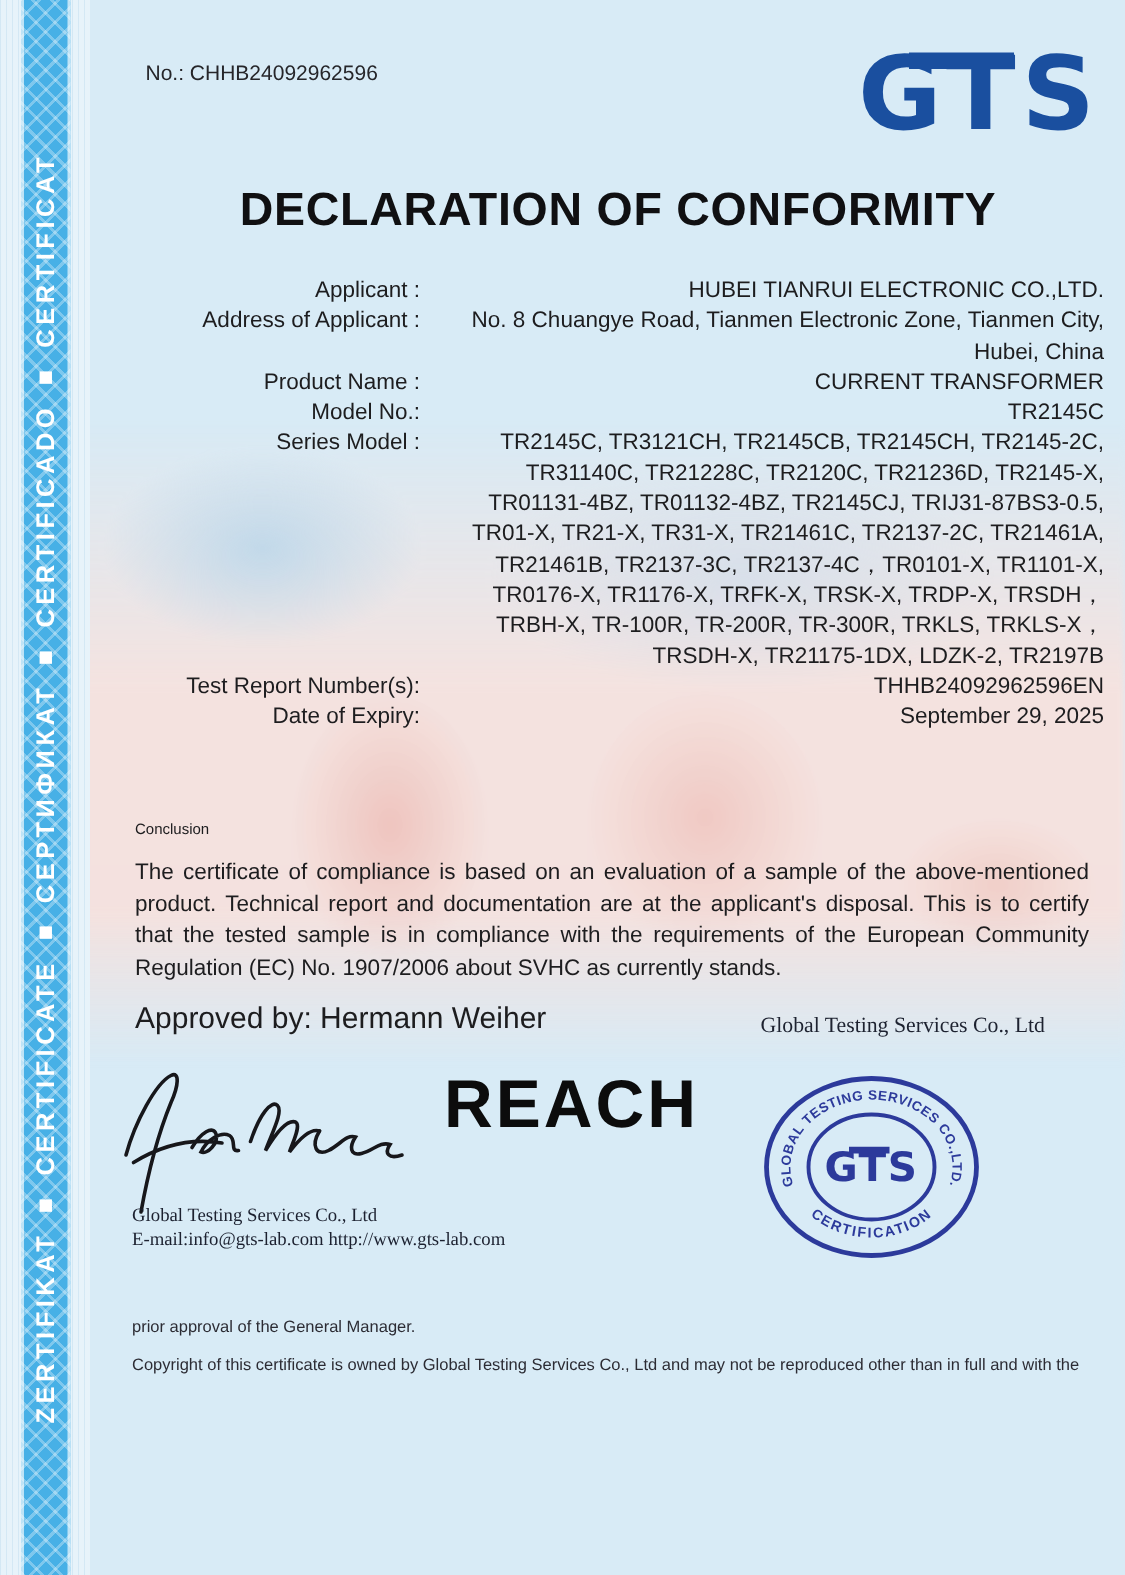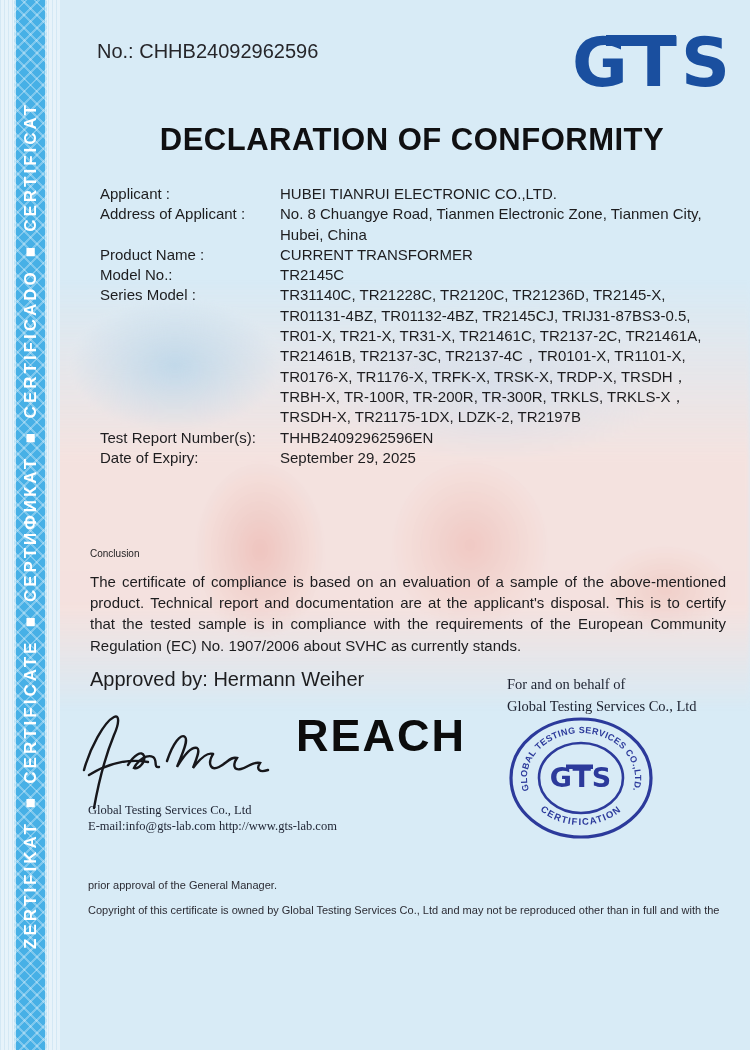--- a/index.html
+++ b/index.html
@@ -43,28 +43,28 @@
       radial-gradient(ellipse 150px 95px at 120px 85px,  rgba(187,214,233,.85), transparent 70%),
       radial-gradient(ellipse 95px 130px at 205px 270px, rgba(236,186,180,.75), transparent 70%),
       radial-gradient(ellipse 240px 110px at 440px 105px,rgba(205,219,234,.60), transparent 70%),
       radial-gradient(ellipse 115px 125px at 415px 265px,rgba(238,190,184,.70), transparent 70%),
       radial-gradient(ellipse 95px 65px at 610px 310px,  rgba(238,196,189,.65), transparent 70%),
       linear-gradient(180deg, rgba(216,235,246,0) 0%, rgba(246,226,222,.95) 42%, rgba(246,225,221,.95) 76%, rgba(216,235,246,0) 100%);
     filter:blur(2px);
   }
   .layer{position:absolute;z-index:2;}
 
-  .doc-no{left:97px;top:40px;font-size:20px;color:#26262a;}
+  .doc-no{left:97px;top:40px;font-size:14px;color:#26262a;}
   .logo-svg{left:570px;top:28px;}
   .title{
     left:60px;top:122px;width:680px;text-align:center;
     font-size:31px;font-weight:bold;color:#101012;letter-spacing:.5px;padding-left:12px;
   }
   .fields{left:100px;top:184px;width:636px;font-size:15px;line-height:20.3px;}
-  .frow{display:flex;}
+  .frow{display:flex;text-align:right;}
   .flabel{width:180px;flex:none;}
   .fvalue{flex:1;}
   .conclusion-h{left:90px;top:548px;font-size:10px;}
   .conclusion-p{
     left:90px;top:571px;width:636px;
     font-size:15px;line-height:21.2px;text-align:justify;
   }
   .approved{left:90px;top:668px;font-size:20px;}
   .behalf{left:507px;top:673px;font-family:"Liberation Serif", serif;font-size:14.5px;color:#1d2230;line-height:22px;}
   .reach{left:296px;top:710px;font-size:45px;font-weight:bold;letter-spacing:2px;color:#0c0c0c;}
@@ -117,20 +117,21 @@
   </div>
   <div class="frow">
     <div class="flabel">Model No.:</div>
     <div class="fvalue">
       <div>TR2145C</div>
     </div>
   </div>
   <div class="frow">
     <div class="flabel">Series Model :</div>
     <div class="fvalue">
+      <div>TR2145C, TR3121CH, TR2145CB, TR2145CH, TR2145-2C,</div>
       <div>TR31140C, TR21228C, TR2120C, TR21236D, TR2145-X,</div>
       <div>TR01131-4BZ, TR01132-4BZ, TR2145CJ, TRIJ31-87BS3-0.5,</div>
       <div>TR01-X, TR21-X, TR31-X, TR21461C, TR2137-2C, TR21461A,</div>
       <div>TR21461B, TR2137-3C, TR2137-4C，TR0101-X, TR1101-X,</div>
       <div>TR0176-X, TR1176-X, TRFK-X, TRSK-X, TRDP-X, TRSDH，</div>
       <div>TRBH-X, TR-100R, TR-200R, TR-300R, TRKLS, TRKLS-X，</div>
       <div>TRSDH-X, TR21175-1DX, LDZK-2, TR2197B</div>
     </div>
   </div>
   <div class="frow">
@@ -146,21 +147,20 @@
     </div>
   </div>
 </div>
 
 <div class="layer conclusion-h">Conclusion</div>
 <div class="layer conclusion-p">The certificate of compliance is based on an evaluation of a sample of the above-mentioned product. Technical report and documentation are at the applicant's disposal. This is to certify that the tested sample is in compliance with the requirements of the European Community Regulation (EC) No. 1907/2006 about SVHC as currently stands.</div>
 
 <div class="layer approved">Approved by: Hermann Weiher</div>
 
 <div class="layer behalf">
-  <div>For and on behalf of</div>
   <div>Global Testing Services Co., Ltd</div>
 </div>
 
 <div class="layer reach">REACH</div>
 
 <svg class="layer sig-svg" width="195" height="100" viewBox="0 0 195 100">
   <g fill="none" stroke="#17171b" stroke-width="2.4" stroke-linecap="round">
     <path d="M 4 58 C 10 36 24 10 34 5 C 40 2 39 12 34 23 C 25 45 19 68 14 96"></path>
     <path d="M 9 63 C 30 50 50 47 68 50"></path>
     <path d="M 48 53 C 54 43 62 38 64 44 C 66 50 58 58 54 56 C 58 48 67 42 73 45 C 78 48 73 56 79 55"></path>

